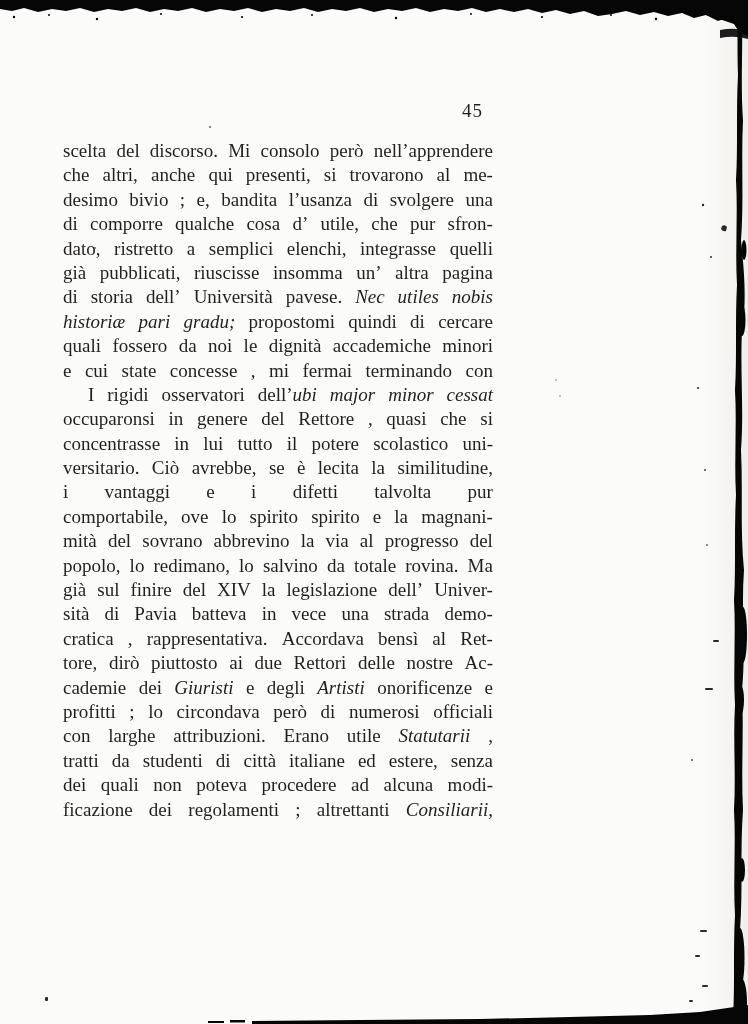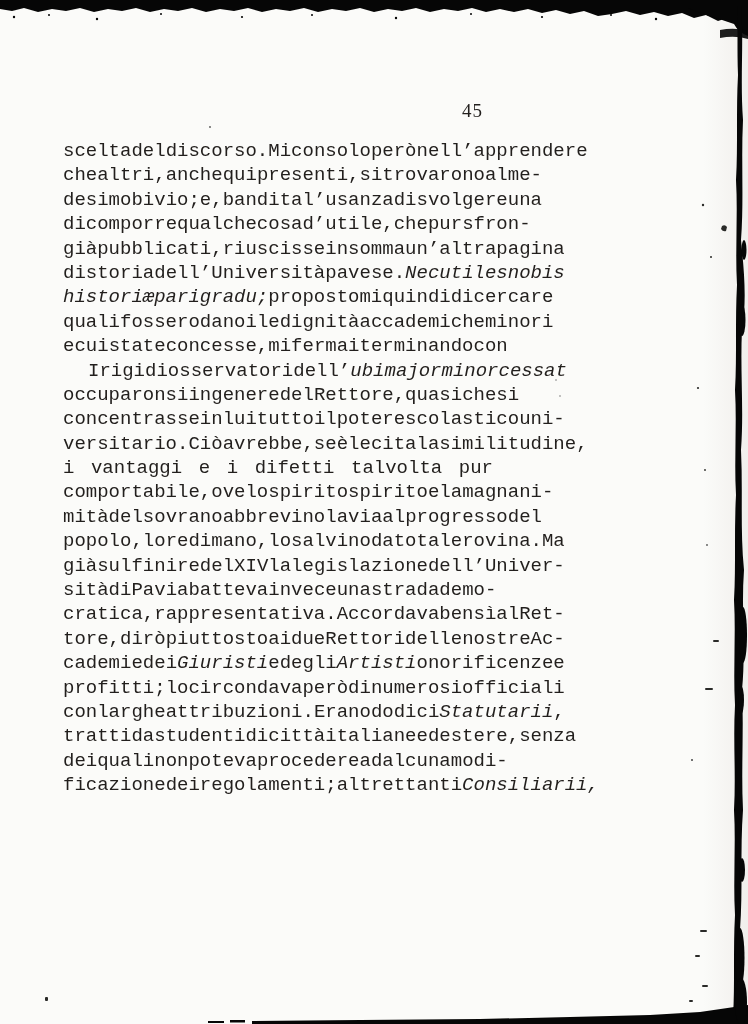--- a/index.html
+++ b/index.html
@@ -27,21 +27,20 @@
     letter-spacing:1px;
     color:var(--ink);
     text-align:left;
   }
   .text-block{
     position:absolute;
     left:63px;top:139px;
     width:430px;
     color:var(--ink);
     font-size:19px;
-    font-family:Liberation Mono, monospace;
   }
   .line{
     height:24.4px;
     line-height:24.4px;
     white-space:nowrap;
   }
   .line.j{
     display:flex;
     justify-content:space-between;
     align-items:baseline;
@@ -98,20 +97,29 @@
         <span><span>comporre</span></span>
         <span><span>qualche</span></span>
         <span><span>cosa</span></span>
         <span><span>d’</span></span>
         <span><span>utile,</span></span>
         <span><span>che</span></span>
         <span><span>pur</span></span>
         <span><span>sfron-</span></span>
       </div>
       <div class="line j">
+        <span><span>dato,</span></span>
+        <span><span>ristretto</span></span>
+        <span><span>a</span></span>
+        <span><span>semplici</span></span>
+        <span><span>elenchi,</span></span>
+        <span><span>integrasse</span></span>
+        <span><span>quelli</span></span>
+      </div>
+      <div class="line j">
         <span><span>già</span></span>
         <span><span>pubblicati,</span></span>
         <span><span>riuscisse</span></span>
         <span><span>insomma</span></span>
         <span><span>un’</span></span>
         <span><span>altra</span></span>
         <span><span>pagina</span></span>
       </div>
       <div class="line j">
         <span><span>di</span></span>
@@ -294,21 +302,21 @@
         <span><span>però</span></span>
         <span><span>di</span></span>
         <span><span>numerosi</span></span>
         <span><span>officiali</span></span>
       </div>
       <div class="line j">
         <span><span>con</span></span>
         <span><span>larghe</span></span>
         <span><span>attribuzioni.</span></span>
         <span><span>Erano</span></span>
-        <span><span>dodici</span></span>
+        <span><span>utile</span></span>
         <span><span class="it">Statutarii</span></span>
         <span><span>,</span></span>
       </div>
       <div class="line j">
         <span><span>tratti</span></span>
         <span><span>da</span></span>
         <span><span>studenti</span></span>
         <span><span>di</span></span>
         <span><span>città</span></span>
         <span><span>italiane</span></span>

